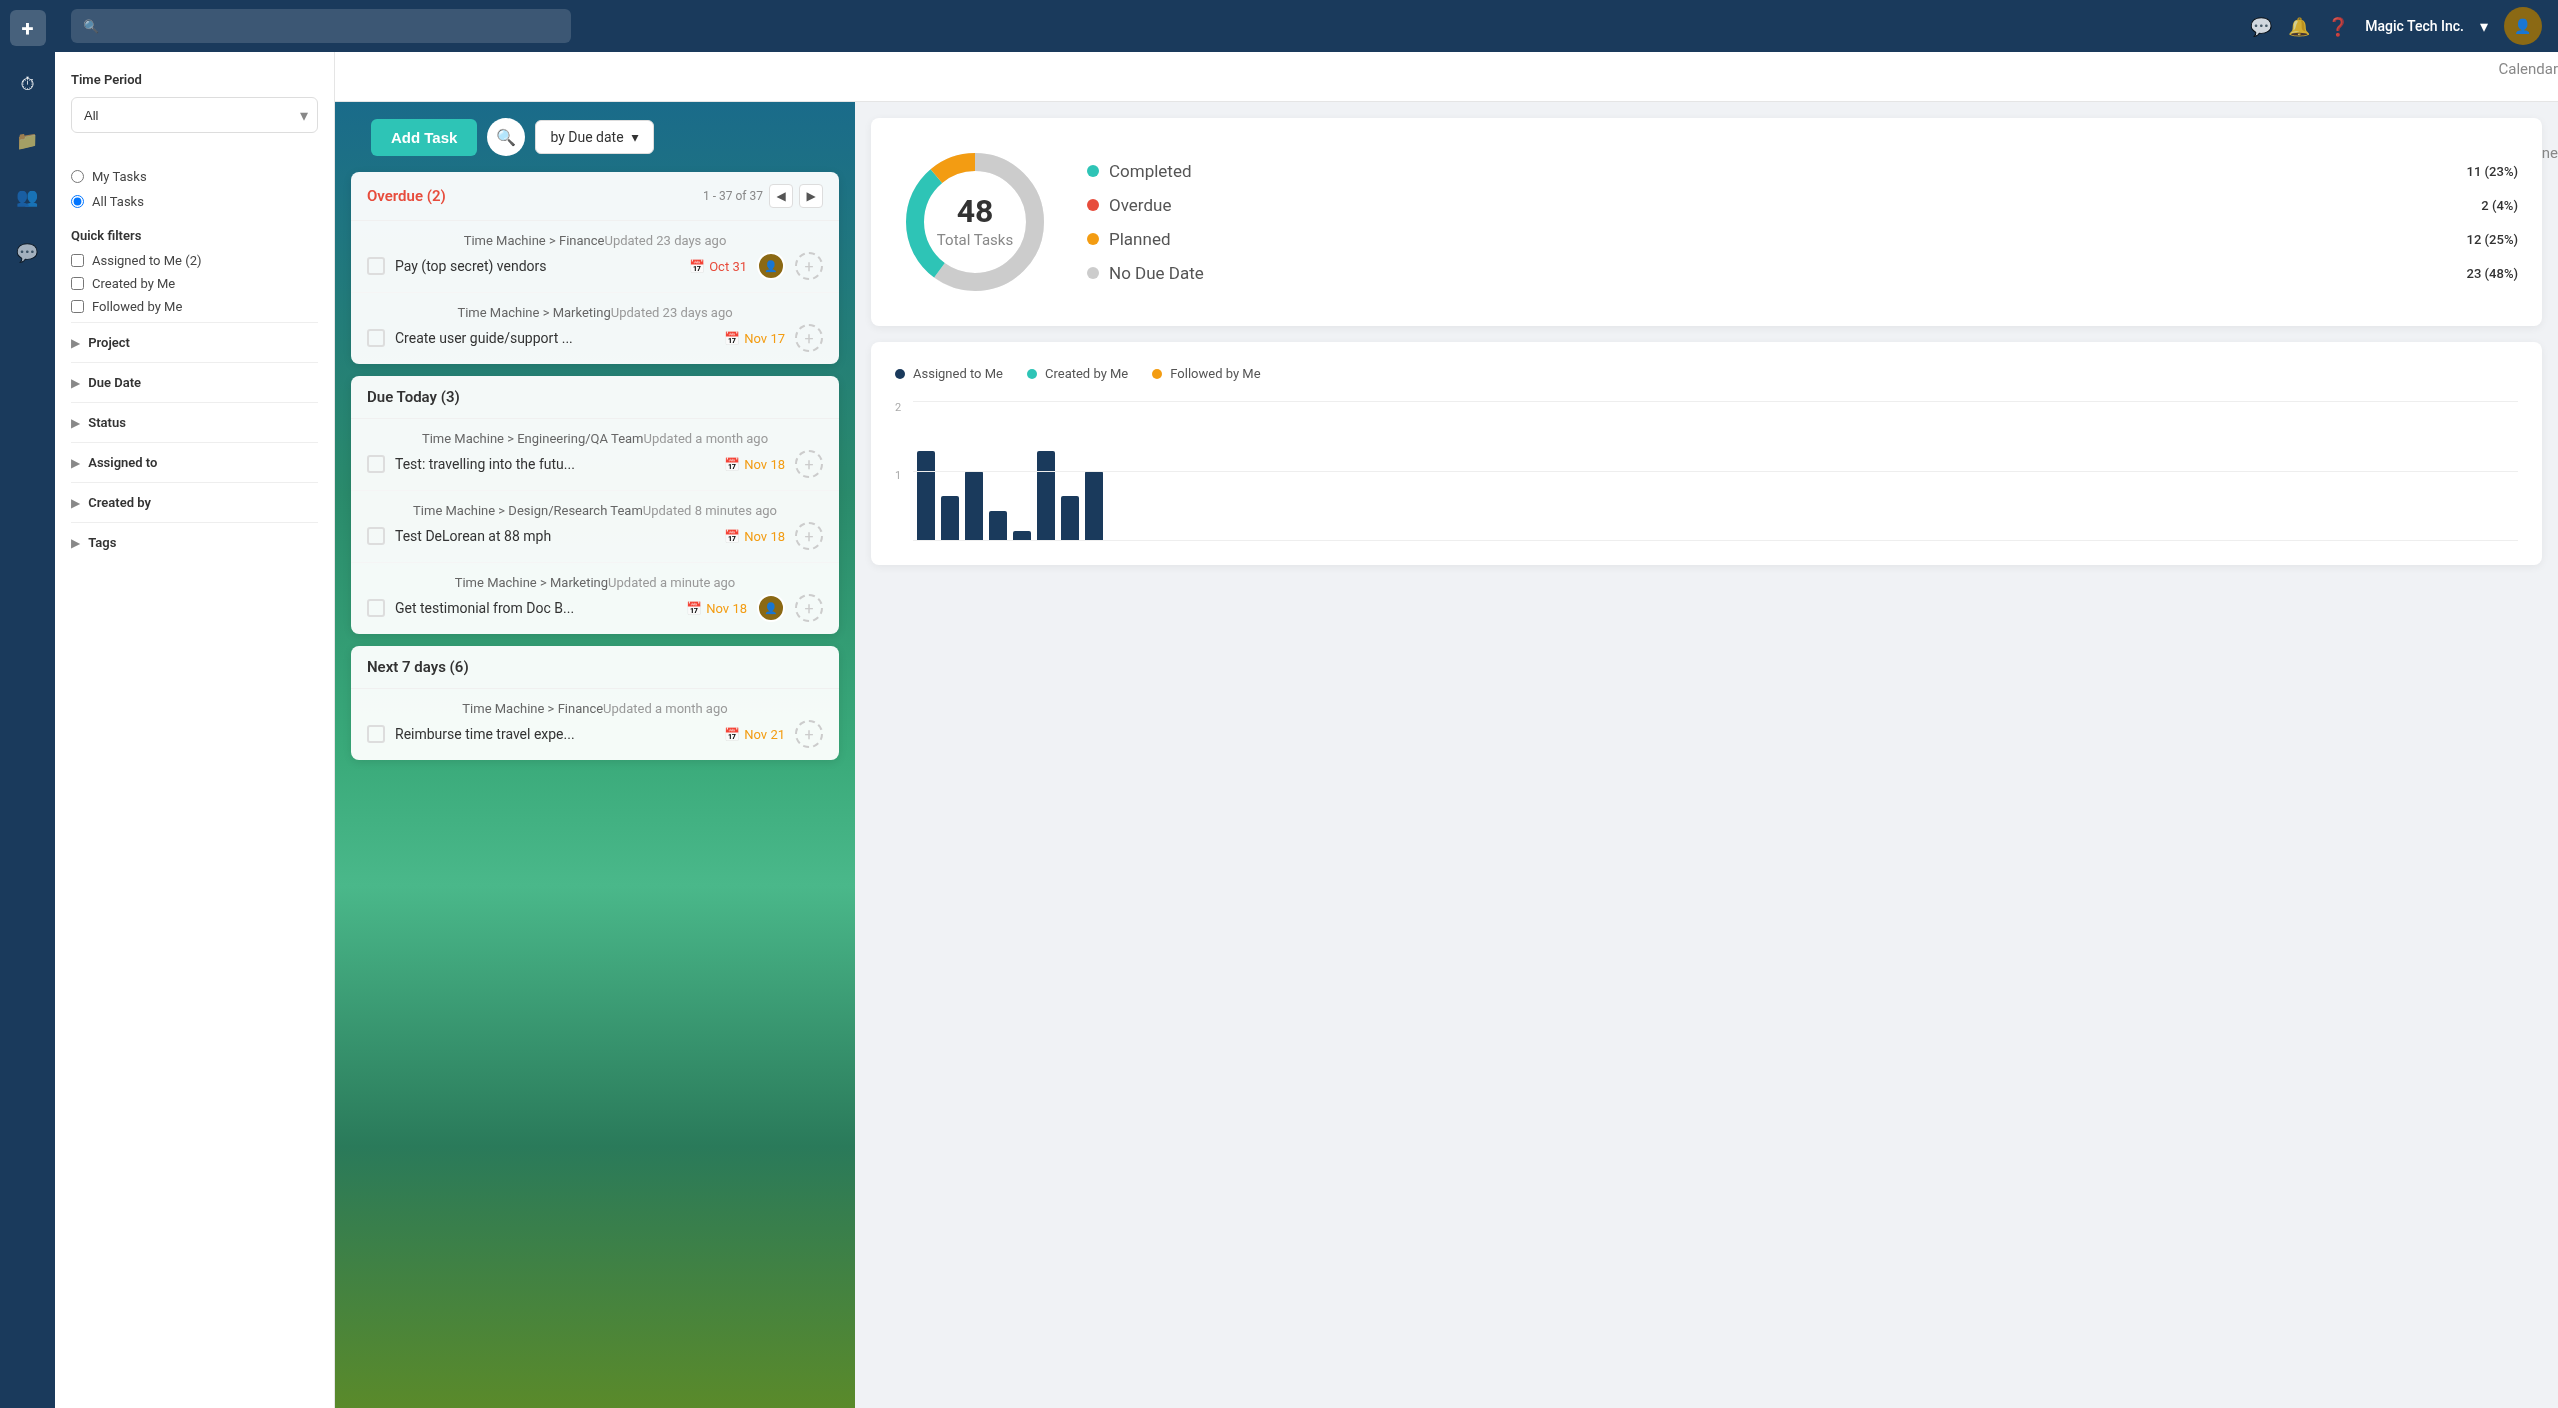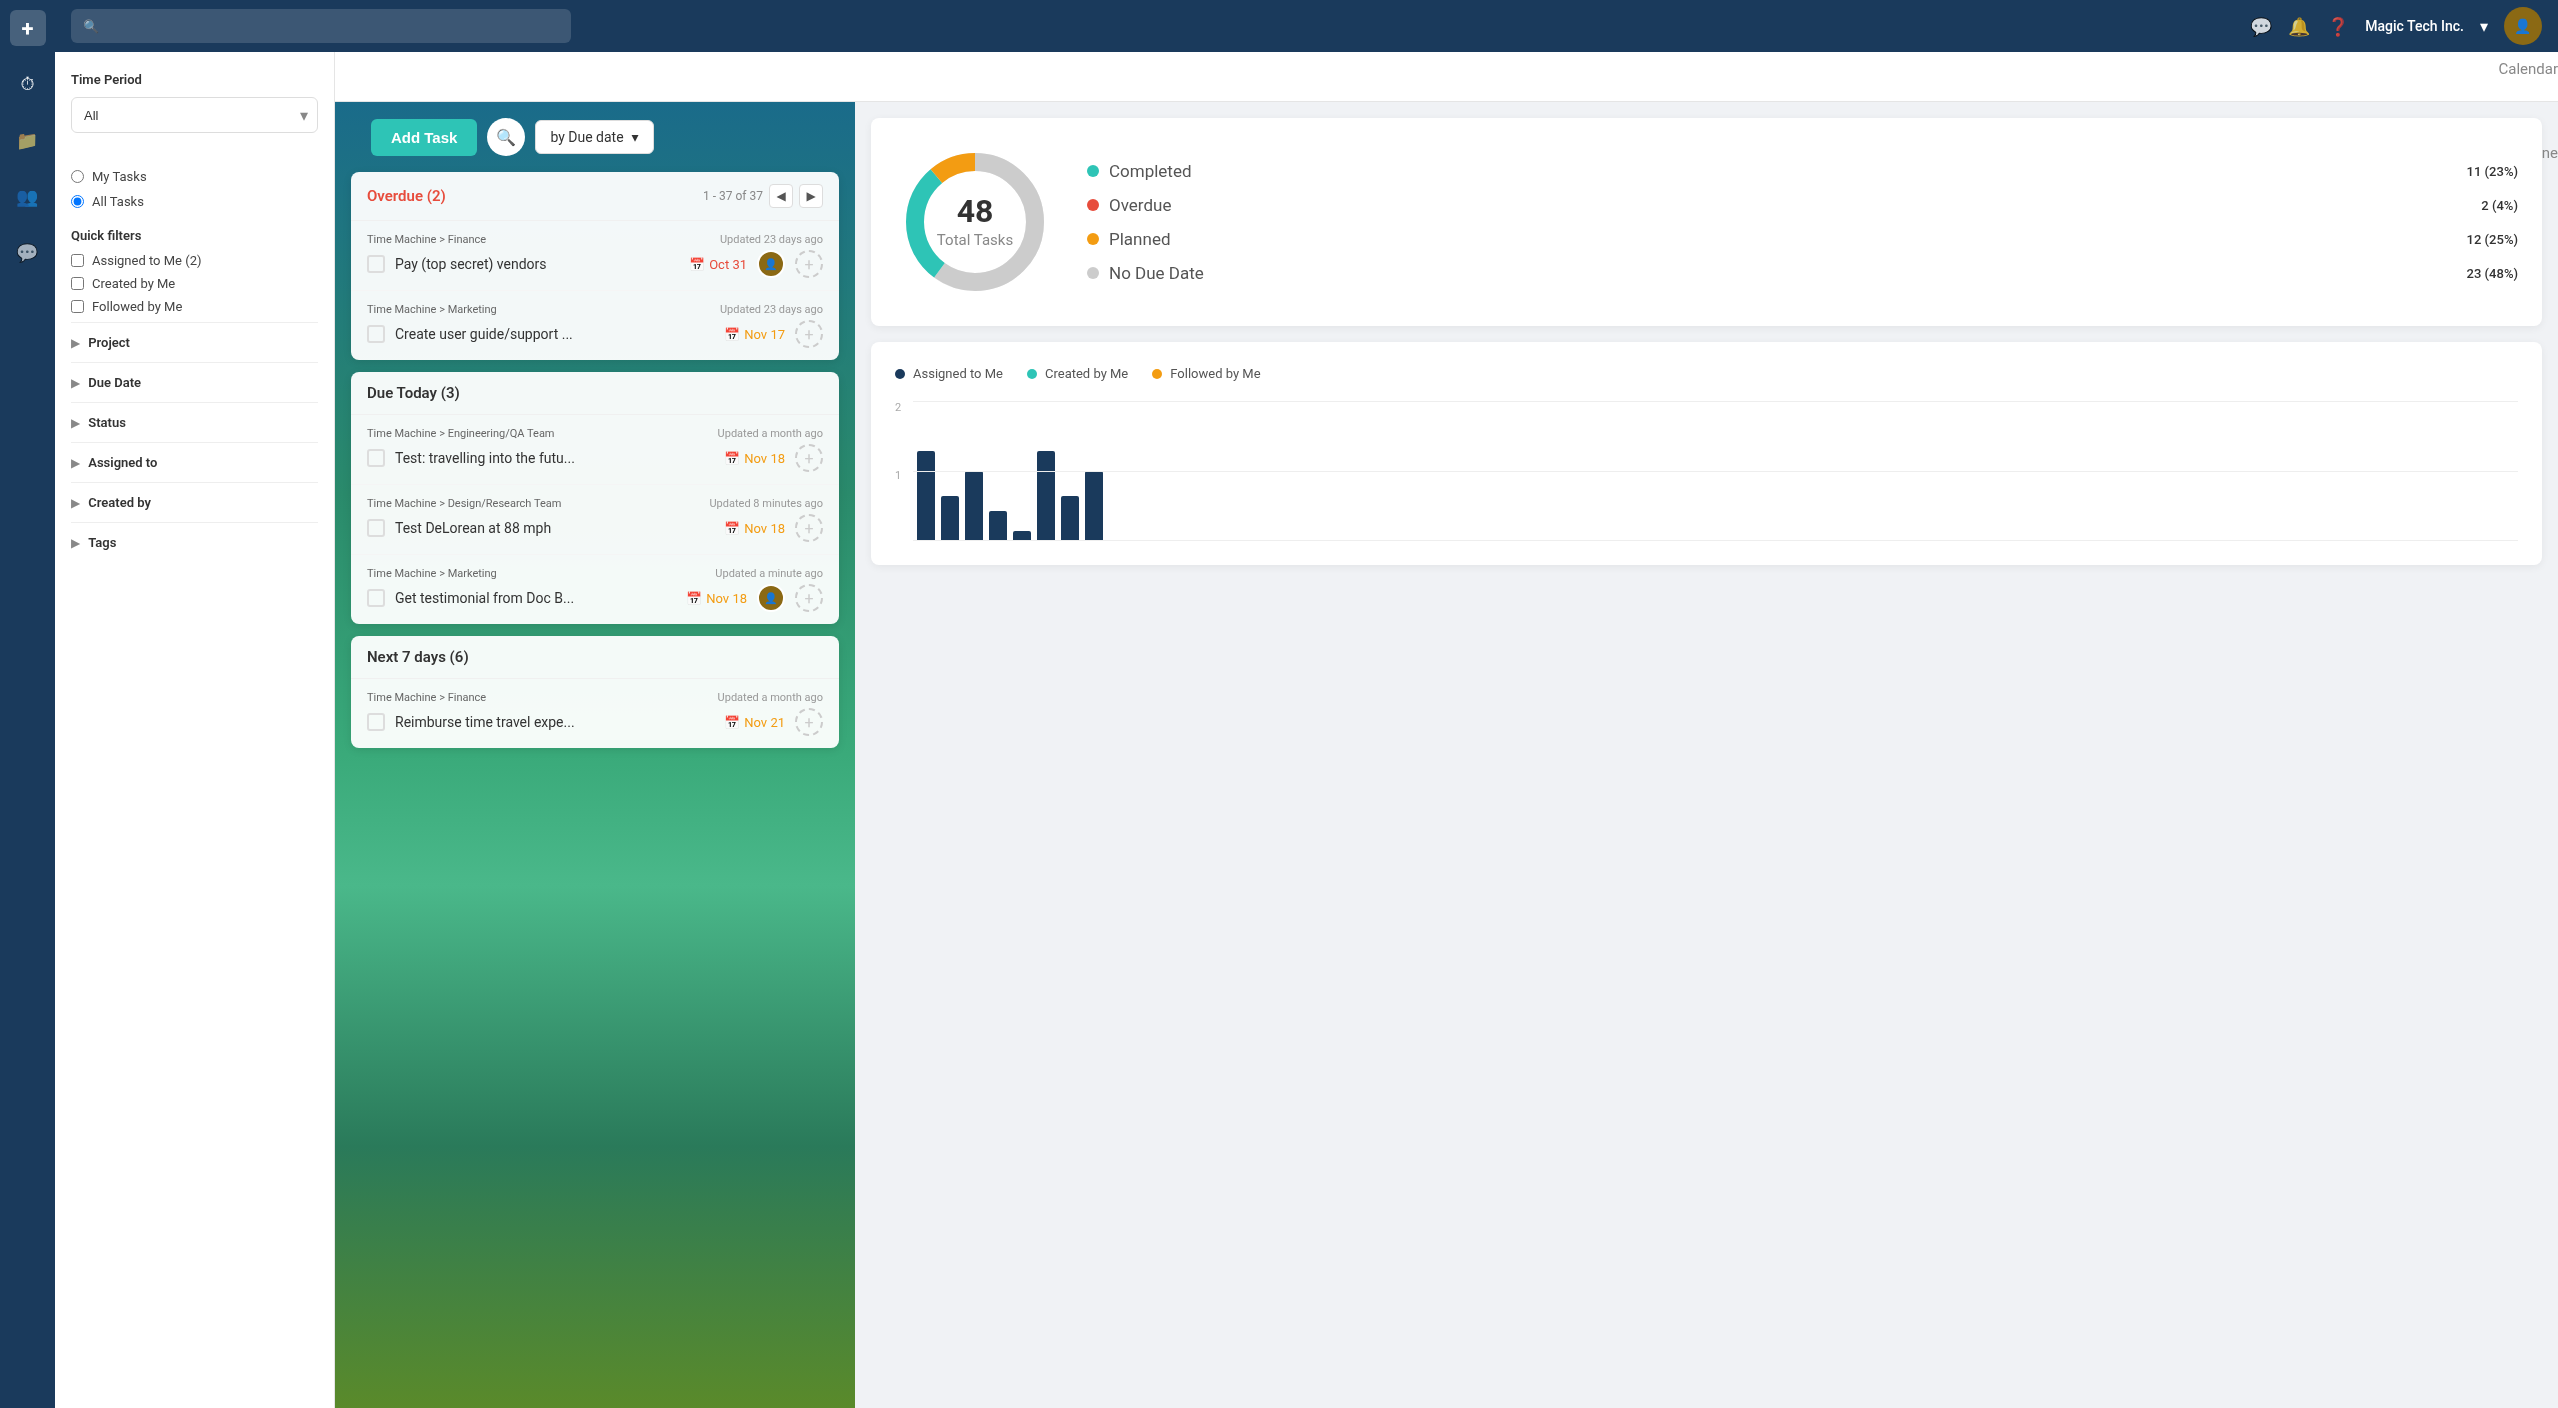--- a/index.html
+++ b/index.html
@@ -325,24 +325,24 @@
 
     .task-item {
       padding: 12px 16px;
       border-bottom: 1px solid #f5f5f5;
       display: flex;
       flex-direction: column;
       gap: 4px;
     }
     .task-item:last-child { border-bottom: none; }
     .task-item-meta {
-      font-size: 11px;
+      font-size: 13px;
       color: #999;
       display: flex;
-      justify-content: space-between;
+      justify-content: center;
     }
     .task-item-meta .path { color: #666; }
     .task-item-row {
       display: flex;
       align-items: center;
       gap: 10px;
     }
     .task-checkbox {
       width: 18px; height: 18px;
       border: 2px solid #ddd;

